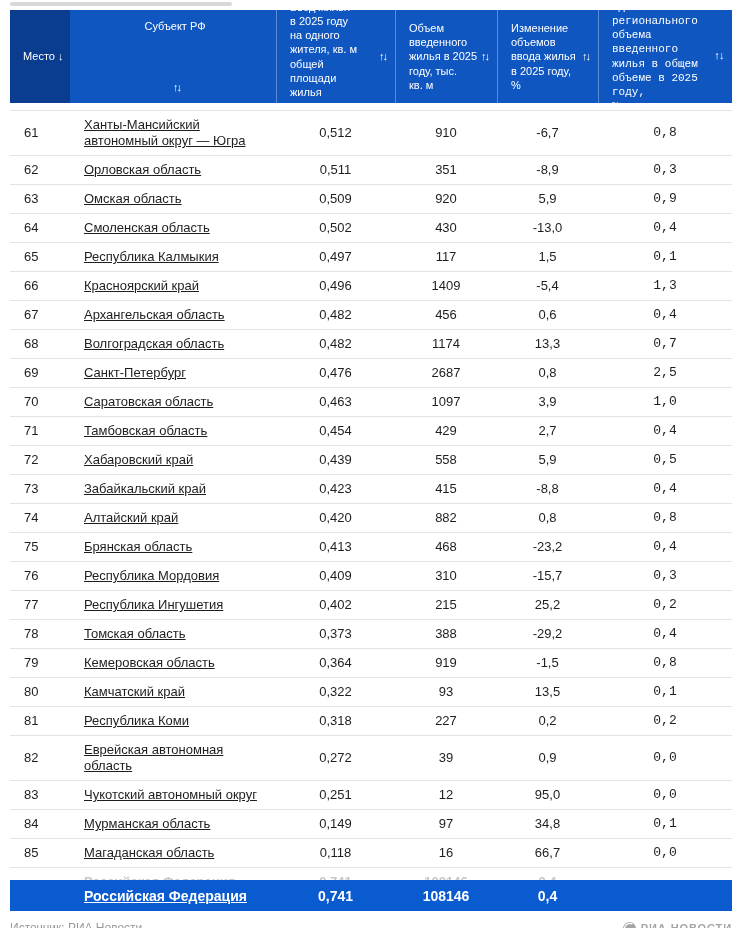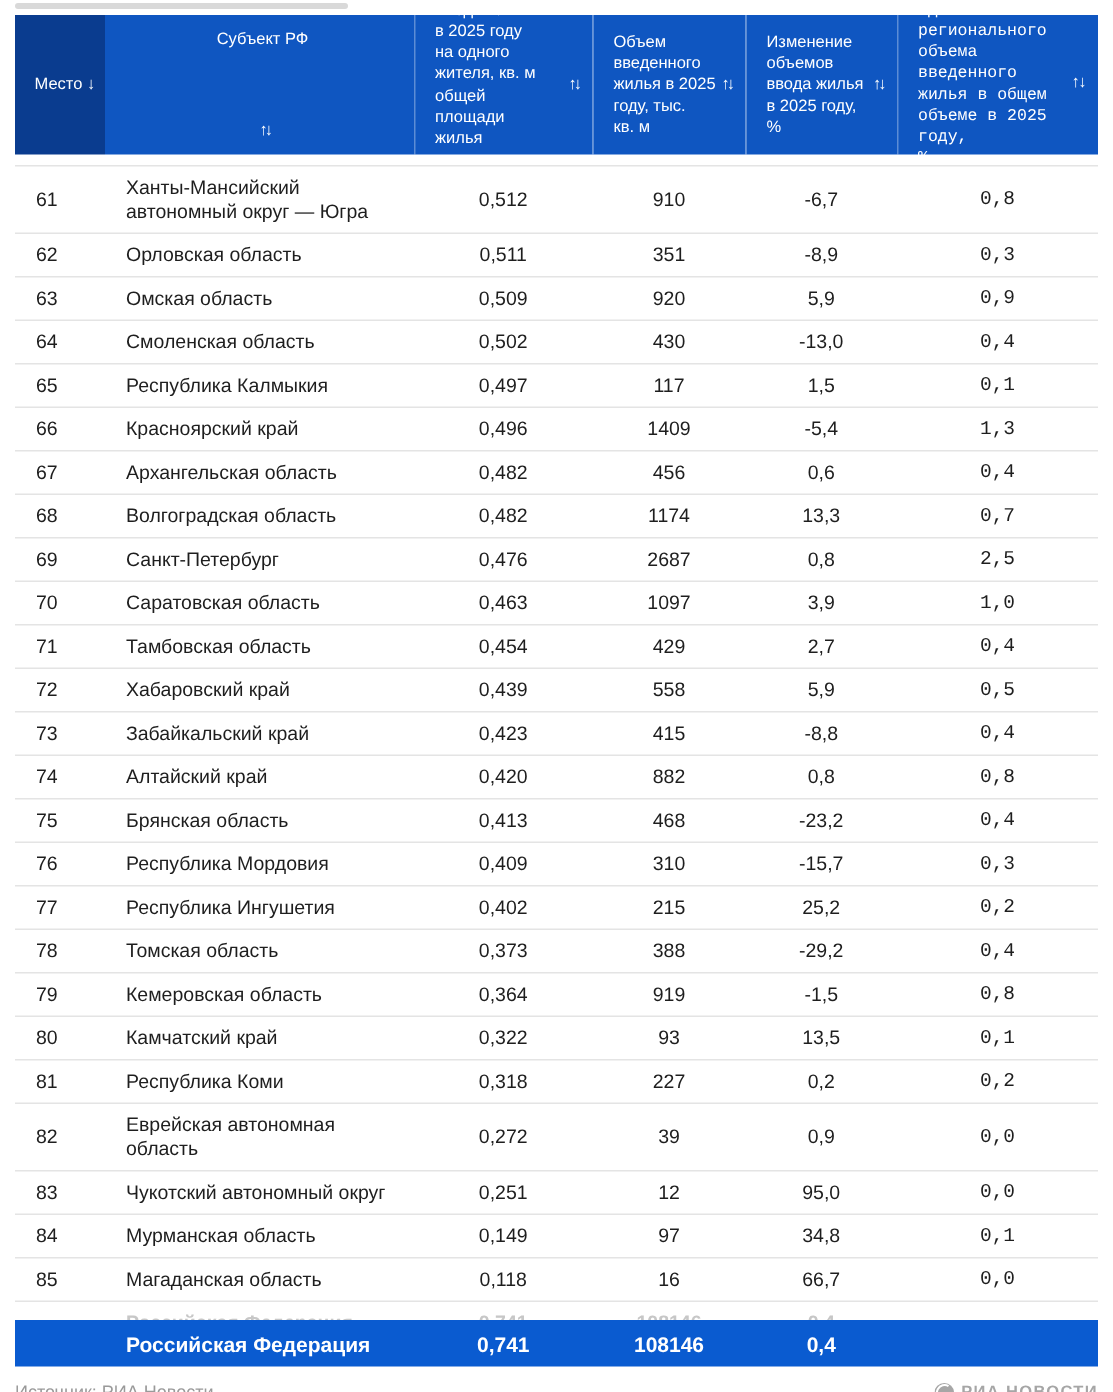--- a/index.html
+++ b/index.html
@@ -22,21 +22,21 @@
   .col-1{width:206px;}
   .col-2{width:119px;gap:12px;}
   .col-3{width:102px;}
   .col-4{width:101px;}
   .col-5{width:134px;font-family:Liberation Mono, monospace;}
   .tbody{margin-top:7px;border-top:1px solid #e4e4e4;}
   .tr{display:flex;align-items:center;border-bottom:1px solid #e4e4e4;}
   .td{box-sizing:border-box;font-size:13px;color:#1e1e1e;
     padding:6px 8px;line-height:16px;}
   .td.col-0{padding-left:14px;padding-right:4px;}
-  .td.col-1{padding-left:14px;}
+  .td.col-1{padding-left:14px;text-decoration:underline;}
   .td.num{text-align:center;}
   .ghost{height:12px;overflow:hidden;}
   .ghost .tr{border-bottom:none;}
   .ghost .td{color:#c7c7c7;font-weight:700;}
   .summary{display:flex;align-items:center;height:31px;background:#0a5bd0;}
   .summary .td{color:#fff;font-weight:700;font-size:14px;padding-top:0;padding-bottom:0;}
   .source-row{display:flex;justify-content:space-between;align-items:center;margin-top:10px;}
   .source{font-size:12px;color:#9a9a9a;}
   .brand{display:flex;align-items:center;gap:5px;color:#a6a6a6;
     font-size:11px;font-weight:700;letter-spacing:.9px;}

